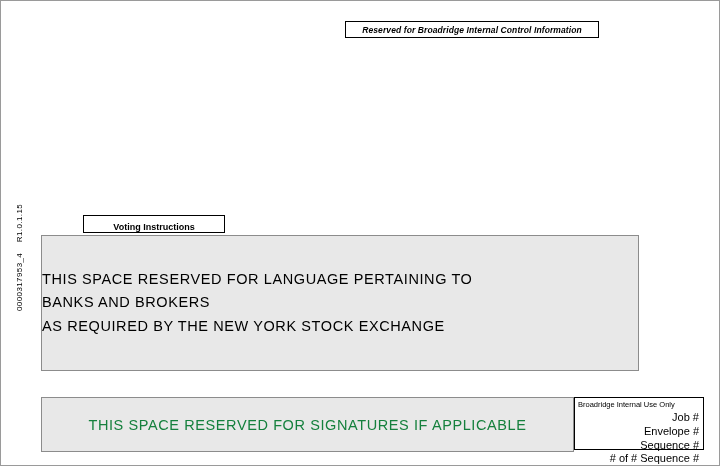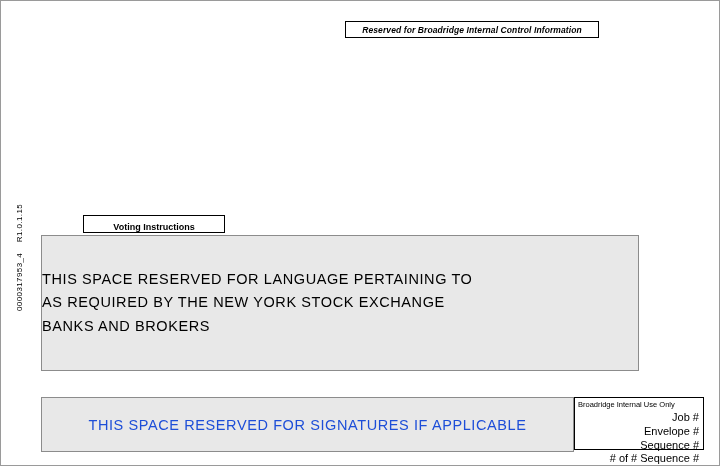--- a/index.html
+++ b/index.html
@@ -90,21 +90,21 @@
     width: 531px;
     height: 53px;
     border: 1px solid #8c8c8c;
     background: #e8e8e8;
     display: flex;
     align-items: center;
     justify-content: center;
     text-align: center;
     font-size: 14.5px;
     letter-spacing: 0.6px;
-    color: #1d4ed8;
+    color: #15803d;
   }
 
   
   .internal-box {
     position: absolute;
     left: 573px;
     top: 396px;
     width: 130px;
     height: 53px;
     border: 1px solid #000000;
@@ -151,22 +151,22 @@
   <div class="control-bar">
     <span>Reserved for Broadridge Internal Control Information</span>
   </div>
 
   <div class="voting-box">
     <span>Voting Instructions</span>
   </div>
 
   <div class="reserved-block">
     <span class="line">THIS SPACE RESERVED FOR LANGUAGE PERTAINING TO</span>
+    <span class="line">BANKS AND BROKERS</span>
     <span class="line">AS REQUIRED BY THE NEW YORK STOCK EXCHANGE</span>
-    <span class="line">BANKS AND BROKERS</span>
   </div>
 
   <div class="signature-block">
     <span>THIS SPACE RESERVED FOR SIGNATURES IF APPLICABLE</span>
   </div>
 
   <div class="internal-box">
     <div class="title">Broadridge Internal Use Only</div>
     <div class="fields">
       <div>Job #</div>

